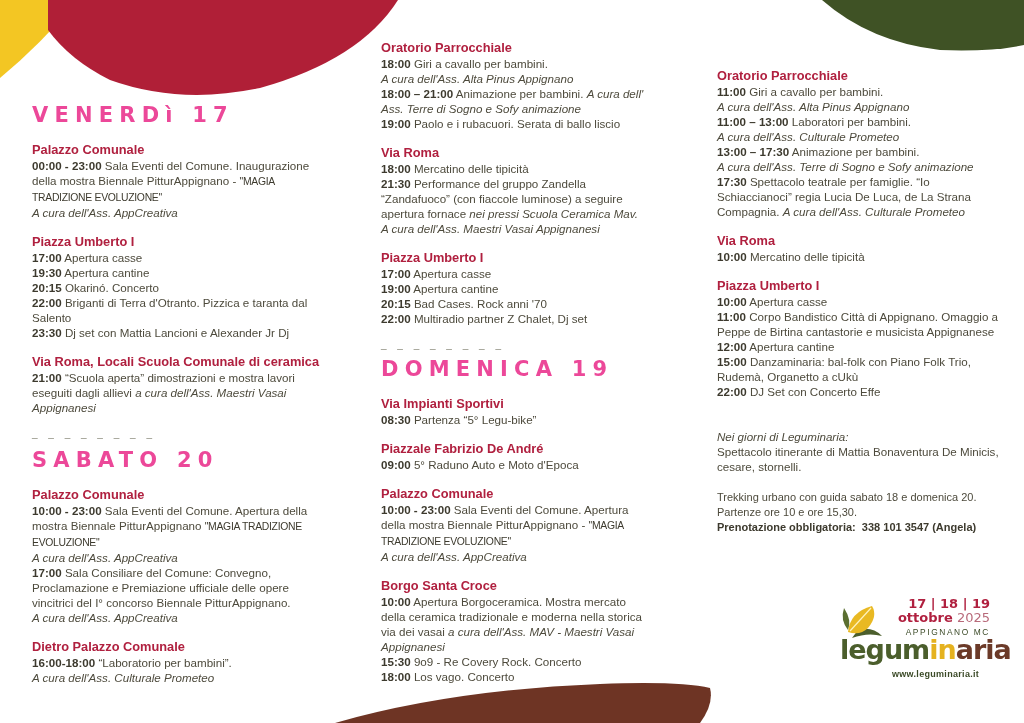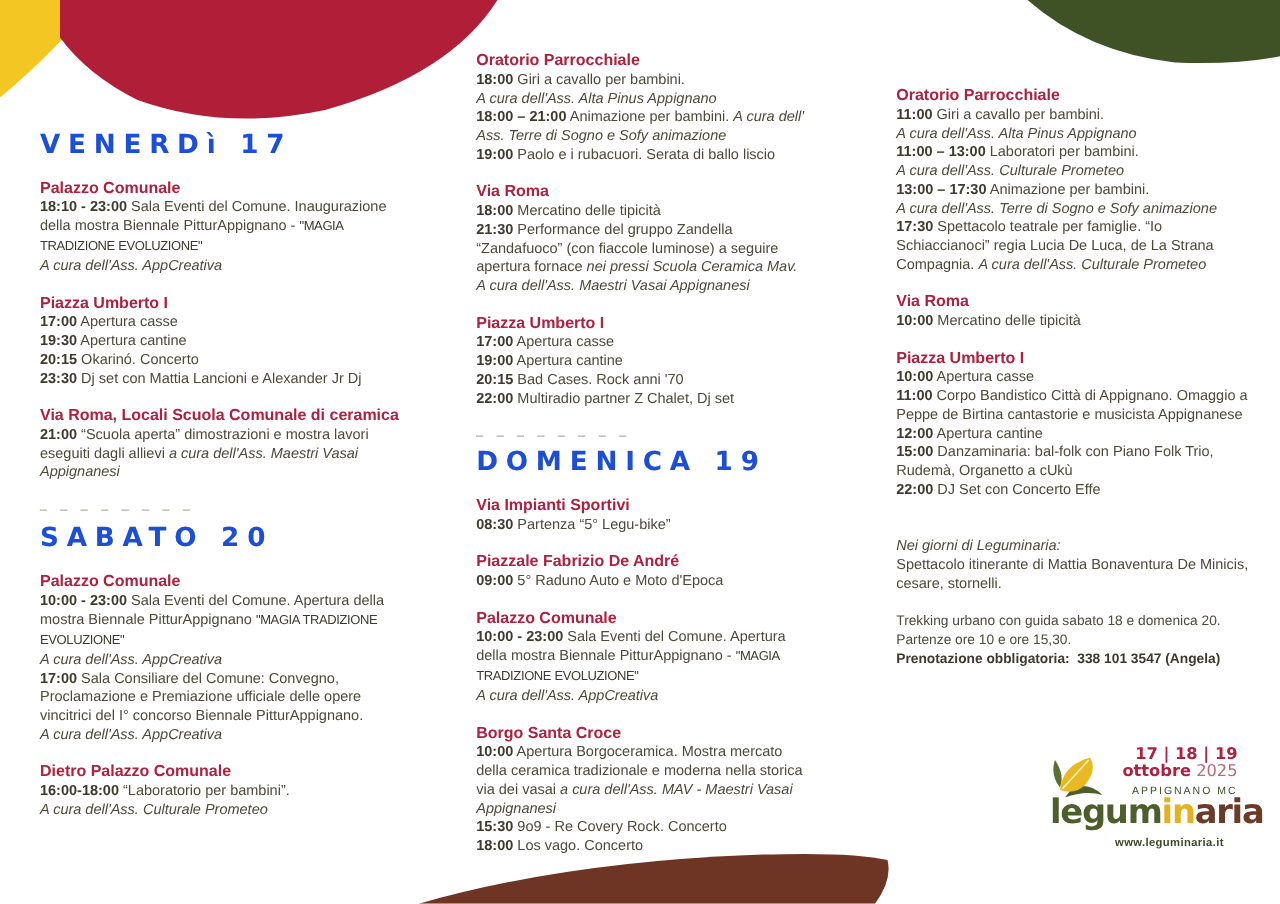--- a/index.html
+++ b/index.html
@@ -3,21 +3,21 @@
 <meta charset="utf-8">
 <style>
   * { box-sizing: border-box; margin: 0; padding: 0; }
   html, body { width: 1024px; height: 723px; overflow: hidden; background: #ffffff; }
   body { position: relative; font-family: "Liberation Sans", "DejaVu Sans", sans-serif; color: #4a4a3a; }
   .deco { position: absolute; top: 0; left: 0; width: 1024px; height: 723px; pointer-events: none; z-index: 0; }
   .col { position: absolute; z-index: 1; font-size: 11.6px; line-height: 15px; color: #4d4a3c; }
   .col-1 { left: 32px; top: 0; width: 290px; }
   .col-2 { left: 381px; top: 40px; width: 270px; }
   .col-3 { left: 717px; top: 68px; width: 285px; }
-  .day-title { font-family: "DejaVu Sans", sans-serif; font-weight: bold; font-size: 21px; letter-spacing: 6.2px; color: #1d4ed8; line-height: 26px; }
+  .day-title { font-family: "DejaVu Sans", sans-serif; font-weight: bold; font-size: 21px; letter-spacing: 6.2px; color: #ec4899; line-height: 26px; }
   .dash { color: #8a8a7a; letter-spacing: 4px; font-size: 10px; line-height: 10px; height: 10px; }
   .venue { margin-top: 14px; }
   .venue-name { color: #b0203f; font-weight: bold; font-size: 12.8px; line-height: 16px; }
   .ev { }
   .time { font-weight: bold; color: #3d3a2e; margin-top: 40px; }
   .it { font-style: italic; }
   .caps { font-size: 10.4px; letter-spacing: -0.3px; color: #3d3a2e; }
   .notes { margin-top: 18px; }
   .notes p { margin-bottom: 0; }
   .notes .gap { height: 16px; }
@@ -44,28 +44,29 @@
   <path d="M822,0 L1024,0 L1024,45 Q990,52 940,50 Q870,42 822,0 Z" fill="#3f5225"></path>
   <path d="M335,723 Q450,690 600,684 Q680,681 710,688 Q714,704 700,723 Z" fill="#6e3424"></path>
 </svg>
 
 <div class="col col-1">
   <div style="height:102px"></div>
   <div class="day-title">VENERDì 17</div>
   <div id="friday-venues" style="margin-top:10px">
       <div class="venue">
         <div class="venue-name">Palazzo Comunale</div>
-        <div class="ev"><span class="time">18:10 - 23:00</span> <span>Sala Eventi del Comune. Inaugurazione della mostra Biennale PitturAppignano - </span><span class="caps">"MAGIA TRADIZIONE EVOLUZIONE"</span></div>
+        <div class="ev"><span class="time">00:00 - 23:00</span> <span>Sala Eventi del Comune. Inaugurazione della mostra Biennale PitturAppignano - </span><span class="caps">"MAGIA TRADIZIONE EVOLUZIONE"</span></div>
         <div class="ev"><span class="it">A cura dell'Ass. AppCreativa</span></div>
       </div>
       <div class="venue">
         <div class="venue-name">Piazza Umberto I</div>
         <div class="ev"><span class="time">17:00</span> <span>Apertura casse</span></div>
         <div class="ev"><span class="time">19:30</span> <span>Apertura cantine</span></div>
         <div class="ev"><span class="time">20:15</span> <span>Okarinó. Concerto</span></div>
+        <div class="ev"><span class="time">22:00</span> <span>Briganti di Terra d'Otranto. Pizzica e taranta dal Salento</span></div>
         <div class="ev"><span class="time">23:30</span> <span>Dj set con Mattia Lancioni e Alexander Jr Dj</span></div>
       </div>
       <div class="venue">
         <div class="venue-name">Via Roma, Locali Scuola Comunale di ceramica</div>
         <div class="ev"><span class="time">21:00</span> <span>“Scuola aperta” dimostrazioni e mostra lavori eseguiti dagli allievi </span><span class="it">a cura dell'Ass. Maestri Vasai Appignanesi</span></div>
       </div>
     </div>
   <div style="height:14px"></div>
   <div class="dash">_ _ _ _ _ _ _ _</div>
   <div class="day-title" style="margin-top:8px">SABATO 20</div>

